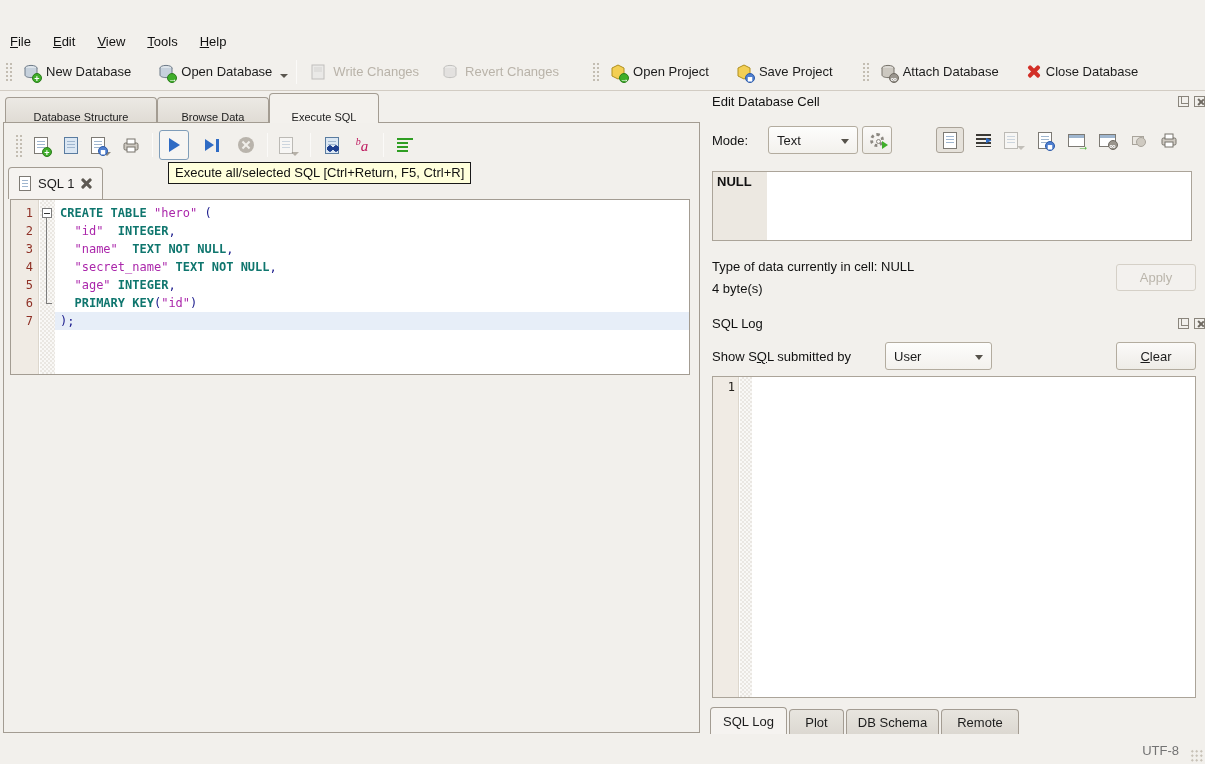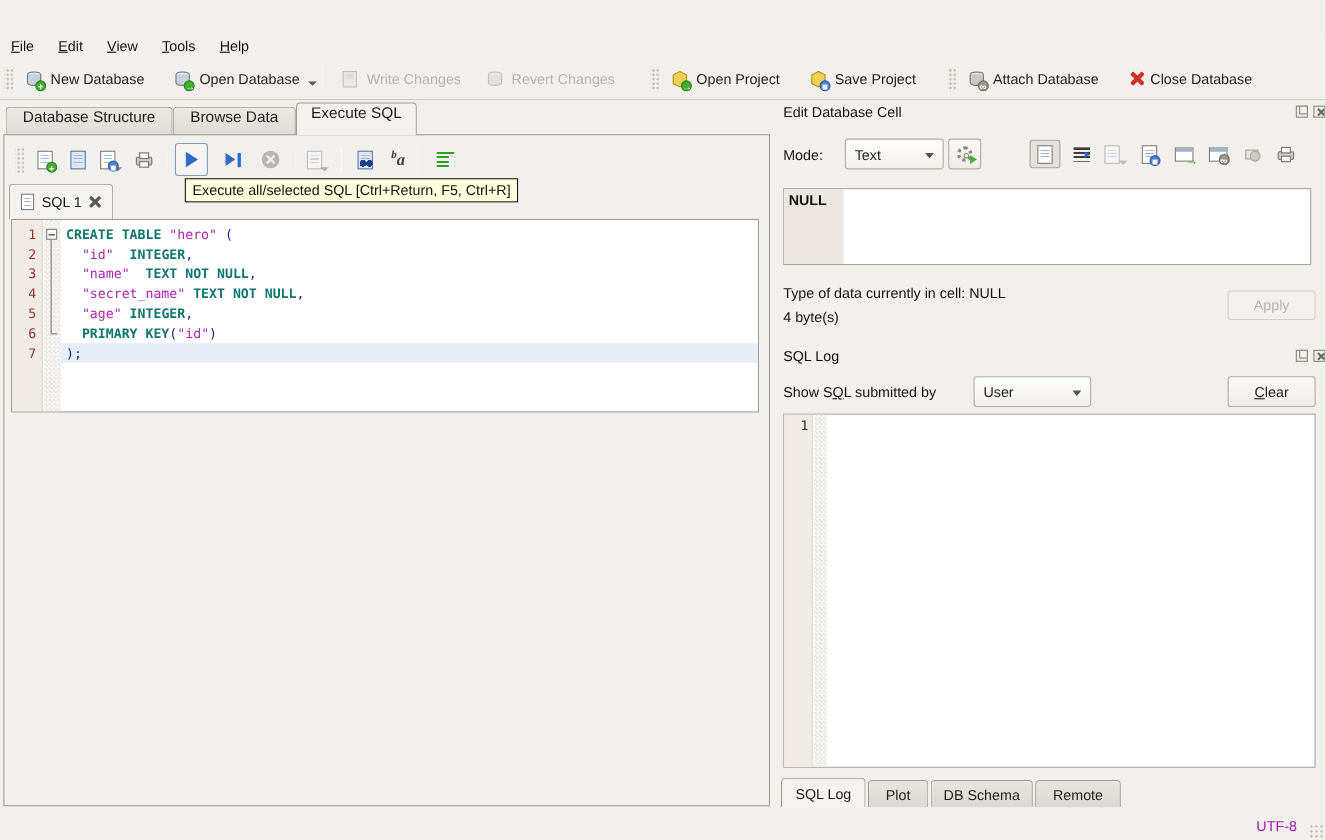--- a/index.html
+++ b/index.html
@@ -50,23 +50,23 @@
   .badge.green { background:#3fae2a; border:1px solid #2c7d1d; }
   .badge.plain { background:transparent; color:#3fae2a; font-size:12px; }
   .badge.gray  { background:#9a958d; border:1px solid #6f6a62; }
   .badge.blue  { background:#4f7fd0; border:1px solid #2d5ba8; }
   .ic.dim { opacity:0.45; filter:grayscale(1); }
   .xmark { position:relative; width:13px; height:13px; }
   .xmark::before, .xmark::after { content:''; position:absolute; left:5px; top:-1px; width:4px; height:15px;
     background:#d22f27; border-radius:1.5px; }
   .xmark::before { transform:rotate(45deg); } .xmark::after { transform:rotate(-45deg); }
   
-  .main-tab { position:absolute; display:flex; align-items:flex-start; justify-content:center;
+  .main-tab { position:absolute; display:flex; align-items:flex-end; justify-content:center;
     border:1px solid #a39c92; border-bottom:none; border-radius:4px 4px 0 0;
-    background:linear-gradient(#ece9e4,#dfdbd4); font-size:14px; }
+    background:linear-gradient(#ece9e4,#dfdbd4); font-size:11px; }
   .main-tab.active { background:#f3f1ed; z-index:3; }
   
   .lframe { position:absolute; left:3px; top:122px; width:697px; height:611px;
     border:1px solid #a39c92; background:#f2f0ec; z-index:1; }
   .panel-box { position:absolute; background:#fff; border:1px solid #a39c92; }
   .split-dots { position:absolute; width:26px; height:6px;
     background-image:radial-gradient(#aaa49a 1px, transparent 1.2px); background-size:5px 5px; background-position:1px 2px; }
   
   .sqltb { position:absolute; left:10px; top:129px; height:32px; display:flex; align-items:center; z-index:2; }
   .sqltb .slot { width:30px; height:30px; display:flex; align-items:center; justify-content:center; position:relative; }
@@ -76,22 +76,22 @@
   .bar { width:3px; height:13px; background:#2f6bc4; margin-left:2px; }
   .stopc { width:16px; height:16px; border-radius:50%; background:#b9b4ac; position:relative; }
   .stopc::before, .stopc::after { content:''; position:absolute; left:7px; top:3px; width:2px; height:10px; background:#f0eeea; }
   .stopc::before { transform:rotate(45deg); } .stopc::after { transform:rotate(-45deg); }
   .docsh { width:14px; height:17px; background:#fff; border:1px solid #7d7a74; position:relative; }
   .docsh::before { content:''; position:absolute; left:2px; top:3px; right:2px; height:9px;
     background:repeating-linear-gradient(#9fb6cf 0 1px, transparent 1px 3px); }
   .binoc::after { content:''; position:absolute; left:1px; bottom:1px; width:12px; height:7px;
     background:radial-gradient(circle at 3px 3.5px, #1d3f8f 3px, transparent 3.2px),
                radial-gradient(circle at 9px 3.5px, #1d3f8f 3px, transparent 3.2px); }
-  .ab { font-family:"Liberation Serif","DejaVu Serif",serif; font-style:italic; font-weight:bold;
-    color:#404040; font-size:15px; line-height:1;text-align:center; }
+  .ab { font-family:"Liberation Serif","DejaVu Serif",serif; font-style:italic; font-weight:normal;
+    color:#be185d; font-size:15px; line-height:1;text-align:center; }
   .fmt { width:16px; height:14px;
     background:repeating-linear-gradient(#2f9e23 0 2px, transparent 2px 4px); position:relative; }
   .fmt::after { content:''; position:absolute; right:0; top:4px; width:5px; height:10px; background:#f2f0ec; }
   
   .tooltip { position:absolute; left:168px; top:162px; z-index:9; background:#ffffdc; border:1px solid #191919;
     padding:2px 6px 3px 6px; font-size:13px; color:#111; white-space:nowrap; }
   
   .sqltab { position:absolute; left:8px; top:167px; height:32px; padding:0 10px; z-index:2;
     display:flex; align-items:center; gap:7px; background:#f5f3f0; border:1px solid #a39c92; border-bottom:none;
     border-radius:4px 4px 0 0; font-size:13px; }
@@ -157,21 +157,21 @@
   .cellbox .strip { position:absolute; left:0; top:0; bottom:0; width:54px; background:#ece8e1; }
   .cellbox .val { position:absolute; left:4px; top:2px; font-size:13px; color:#111; z-index:1; }
   .logbox { position:absolute; left:712px; top:376px; width:484px; height:322px; background:#fff; border:1px solid #aba499; }
   .logbox .lg { position:absolute; left:0; top:0; bottom:0; width:26px; background:#f0ebe4; border-right:1px solid #ddd7cd; }
   .logbox .lgchk { position:absolute; left:27px; top:0; bottom:0; width:12px; }
   .logbox .lnum { position:absolute; left:0; top:3px; width:22px; text-align:right;
     font-family:"DejaVu Sans Mono","Liberation Mono",monospace; font-size:12px; color:#24211c; }
   .btab { position:absolute; display:flex; align-items:center; justify-content:center; font-size:13px;
     border:1px solid #a39c92; border-bottom:none; border-radius:4px 4px 0 0; background:linear-gradient(#e8e5df,#dcd8d1); }
   .btab.active { background:#f5f3f0; z-index:2; }
-  .statusenc { position:absolute; right:26px; bottom:6px; color:#a21caf; font-size:13px; }
+  .statusenc { position:absolute; right:26px; bottom:6px; color:#737373; font-size:13px; }
   .szgrip { position:absolute; right:2px; bottom:2px; width:13px; height:13px;
     background-image:radial-gradient(#c3bdb2 1px, transparent 1.2px); background-size:4.5px 4.5px; }
   u { text-decoration:underline; }
 </style>
 </head>
 <body>
 
 <div class="screen">
 
 

